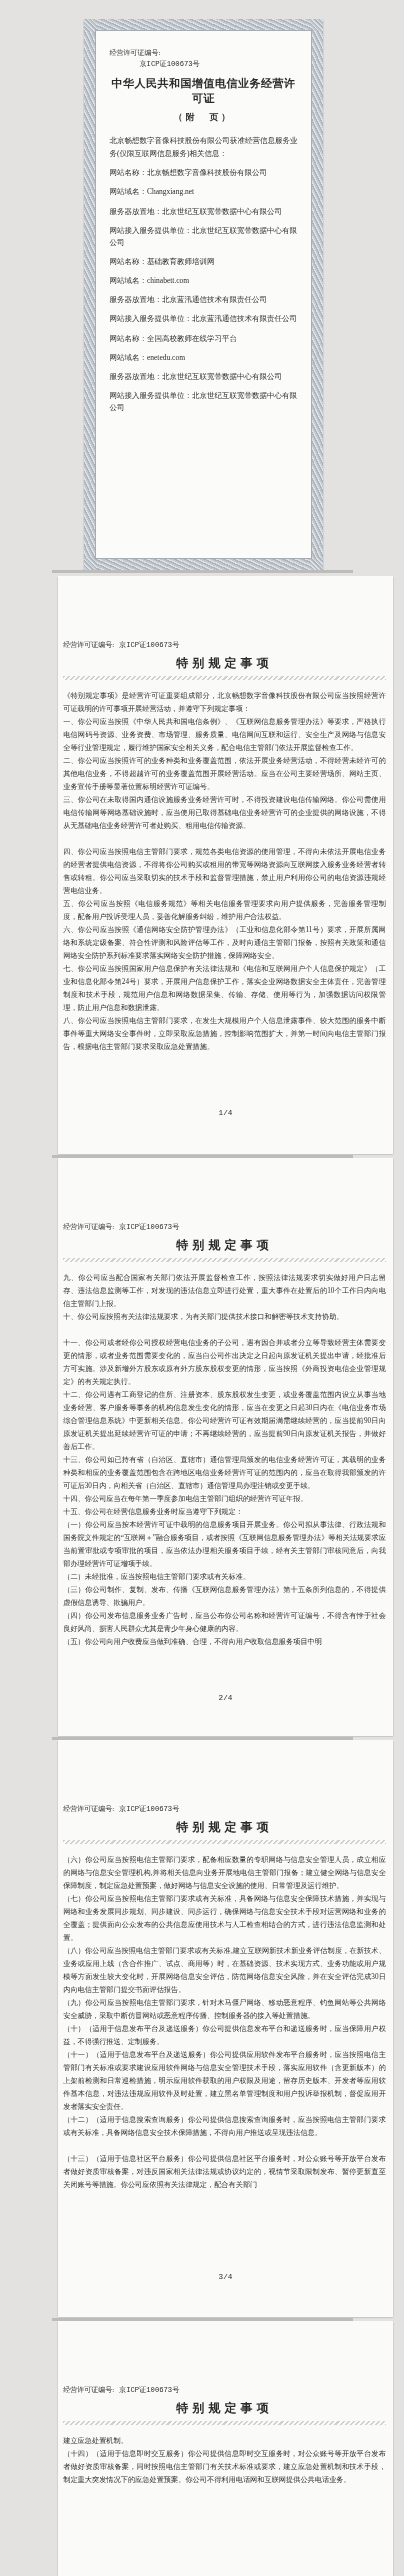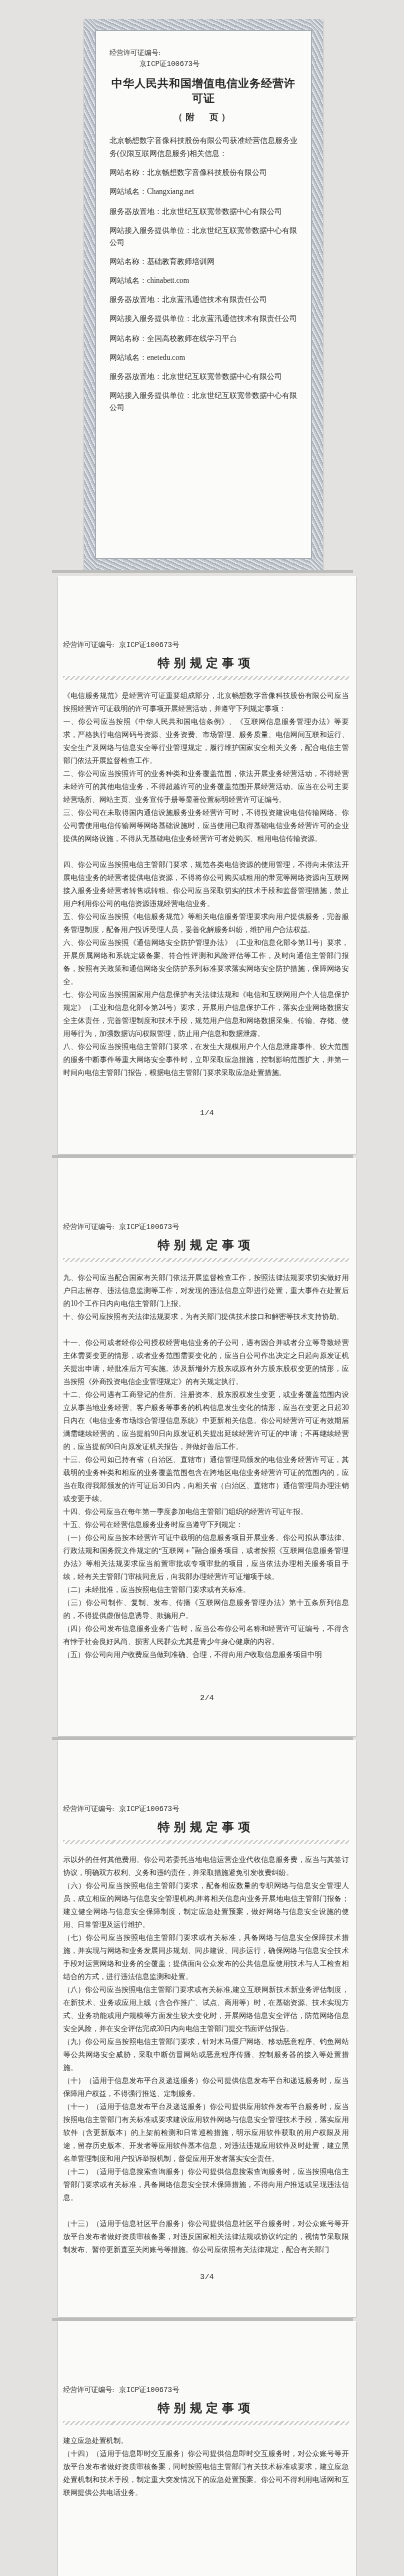--- a/index.html
+++ b/index.html
@@ -17,21 +17,21 @@
         outline:0.5px solid #a6acb4;padding:17.5px 13.4px 10.3px 13.4px;}
   .cert-head{font-size:7px;}
   .cert-num{margin:1px 0 0 30px;font-size:7.2px;font-family:"Liberation Mono","DejaVu Sans Mono",monospace;}
   .cert-title{margin-top:7.2px;text-align:center;font-size:11px;font-weight:bold;letter-spacing:0.5px;}
   .cert-sub{margin-top:6.2px;text-align:center;font-size:8.8px;font-weight:bold;letter-spacing:3.1px;}
   .cert-intro{margin-top:11px;font-size:7.5px;line-height:12.4px;text-align:justify;}
   .cert-lines{margin-top:7.2px;}
   .cert-lines .para{margin:0 0 6.7px 0;font-size:7.5px;line-height:12.4px;}
 
   
-  .prov{left:58px;width:298px;box-sizing:border-box;padding:0 7.2px 0 5.2px;}
+  .prov{left:58px;width:335px;box-sizing:border-box;padding:0 7.2px 0 5.2px;}
   .p2{top:576px;height:578px;}
   .p3{top:1158px;height:578px;}
   .p4{top:1740px;height:577px;}
   .p5{top:2321px;height:552px;}
   .prov-head{padding-top:64px;font-size:7px;}
   .prov-head .num{font-size:7.2px;margin-left:3.1px;font-family:"Liberation Mono","DejaVu Sans Mono",monospace;}
   .prov-title{margin-top:5.2px;text-align:center;font-size:12px;font-weight:bold;letter-spacing:4.1px;}
   .ornament{margin-top:4.1px;height:3.6px;
         background:repeating-linear-gradient(135deg,#c6c8c5 0 1.5px,transparent 1.5px 3.6px);
         opacity:.85;}
@@ -80,21 +80,21 @@
   <div class="divider d1"></div>
 
   <div class="page prov p2">
     <div class="prov-head">
       <span>经营许可证编号:</span>
       <span class="num">京ICP证100673号</span>
     </div>
     <div class="prov-title">特别规定事项</div>
     <div class="ornament"></div>
     <div class="prov-body">
-        <p class="para">《电信服务规范》是经营许可证重要组成部分，北京畅想数字音像科技股份有限公司应当按照经营许可证载明的许可事项开展经营活动，并遵守下列规定事项：</p>
+        <p class="para">《特别规定事项》是经营许可证重要组成部分，北京畅想数字音像科技股份有限公司应当按照经营许可证载明的许可事项开展经营活动，并遵守下列规定事项：</p>
         <p class="para">一、你公司应当按照《中华人民共和国电信条例》、《互联网信息服务管理办法》等要求，严格执行电信网码号资源、业务资费、市场管理、服务质量、电信网间互联和运行、安全生产及网络与信息安全等行业管理规定，履行维护国家安全相关义务，配合电信主管部门依法开展监督检查工作。</p>
         <p class="para">二、你公司应当按照许可的业务种类和业务覆盖范围，依法开展业务经营活动，不得经营未经许可的其他电信业务，不得超越许可的业务覆盖范围开展经营活动。应当在公司主要经营场所、网站主页、业务宣传手册等显著位置标明经营许可证编号。</p>
         <p class="para">三、你公司在未取得国内通信设施服务业务经营许可时，不得投资建设电信传输网络。你公司需使用电信传输网等网络基础设施时，应当使用已取得基础电信业务经营许可的企业提供的网络设施，不得从无基础电信业务经营许可者处购买、租用电信传输资源。</p>
         <p class="para spacer"></p>
         <p class="para">四、你公司应当按照电信主管部门要求，规范各类电信资源的使用管理，不得向未依法开展电信业务的经营者提供电信资源，不得将你公司购买或租用的带宽等网络资源向互联网接入服务业务经营者转售或转租。你公司应当采取切实的技术手段和监督管理措施，禁止用户利用你公司的电信资源违规经营电信业务。</p>
         <p class="para">五、你公司应当按照《电信服务规范》等相关电信服务管理要求向用户提供服务，完善服务管理制度，配备用户投诉受理人员，妥善化解服务纠纷，维护用户合法权益。</p>
         <p class="para">六、你公司应当按照《通信网络安全防护管理办法》（工业和信息化部令第11号）要求，开展所属网络和系统定级备案、符合性评测和风险评估等工作，及时向通信主管部门报备，按照有关政策和通信网络安全防护系列标准要求落实网络安全防护措施，保障网络安全。</p>
         <p class="para">七、你公司应当按照国家用户信息保护有关法律法规和《电信和互联网用户个人信息保护规定》（工业和信息化部令第24号）要求，开展用户信息保护工作，落实企业网络数据安全主体责任，完善管理制度和技术手段，规范用户信息和网络数据采集、传输、存储、使用等行为，加强数据访问权限管理，防止用户信息和数据泄露。</p>
         <p class="para">八、你公司应当按照电信主管部门要求，在发生大规模用户个人信息泄露事件、较大范围的服务中断事件等重大网络安全事件时，立即采取应急措施，控制影响范围扩大，并第一时间向电信主管部门报告，根据电信主管部门要求采取应急处置措施。</p>
       </div>
@@ -131,21 +131,20 @@
   <div class="divider d3"></div>
 
   <div class="page prov p4">
     <div class="prov-head">
       <span>经营许可证编号:</span>
       <span class="num">京ICP证100673号</span>
     </div>
     <div class="prov-title">特别规定事项</div>
     <div class="ornament"></div>
     <div class="prov-body">
-        <p class="para">示以外的任何其他费用。你公司若委托当地电信运营企业代收信息服务费，应当与其签订协议，明确双方权利、义务和违约责任，并采取措施避免引发收费纠纷。</p>
         <p class="para">（六）你公司应当按照电信主管部门要求，配备相应数量的专职网络与信息安全管理人员，成立相应的网络与信息安全管理机构,并将相关信息向业务开展地电信主管部门报备；建立健全网络与信息安全保障制度，制定应急处置预案，做好网络与信息安全设施的使用、日常管理及运行维护。</p>
         <p class="para">（七）你公司应当按照电信主管部门要求或有关标准，具备网络与信息安全保障技术措施，并实现与网络和业务发展同步规划、同步建设、同步运行，确保网络与信息安全技术手段对运营网络和业务的全覆盖；提供面向公众发布的公共信息应使用技术与人工检查相结合的方式，进行违法信息监测和处置。</p>
         <p class="para">（八）你公司应当按照电信主管部门要求或有关标准,建立互联网新技术新业务评估制度，在新技术、业务或应用上线（含合作推广、试点、商用等）时，在基础资源、技术实现方式、业务功能或用户规模等方面发生较大变化时，开展网络信息安全评估，防范网络信息安全风险，并在安全评估完成30日内向电信主管部门提交书面评估报告。</p>
         <p class="para">（九）你公司应当按照电信主管部门要求，针对木马僵尸网络、移动恶意程序、钓鱼网站等公共网络安全威胁，采取中断仿冒网站或恶意程序传播、控制服务器的接入等处置措施。</p>
         <p class="para">（十）（适用于信息发布平台及递送服务）你公司提供信息发布平台和递送服务时，应当保障用户权益，不得强行推送、定制服务。</p>
         <p class="para">（十一）（适用于信息发布平台及递送服务）你公司提供应用软件发布平台服务时，应当按照电信主管部门有关标准或要求建设应用软件网络与信息安全管理技术手段，落实应用软件（含更新版本）的上架前检测和日常巡检措施，明示应用软件获取的用户权限及用途，留存历史版本、开发者等应用软件基本信息，对违法违规应用软件及时处置，建立黑名单管理制度和用户投诉举报机制，督促应用开发者落实安全责任。</p>
         <p class="para">（十二）（适用于信息搜索查询服务）你公司提供信息搜索查询服务时，应当按照电信主管部门要求或有关标准，具备网络信息安全技术保障措施，不得向用户推送或呈现违法信息。</p>
         <p class="para spacer"></p>
         <p class="para">（十三）（适用于信息社区平台服务）你公司提供信息社区平台服务时，对公众账号等开放平台发布者做好资质审核备案，对违反国家相关法律法规或协议约定的，视情节采取限制发布、暂停更新直至关闭账号等措施。你公司应依照有关法律规定，配合有关部门</p>
       </div>

